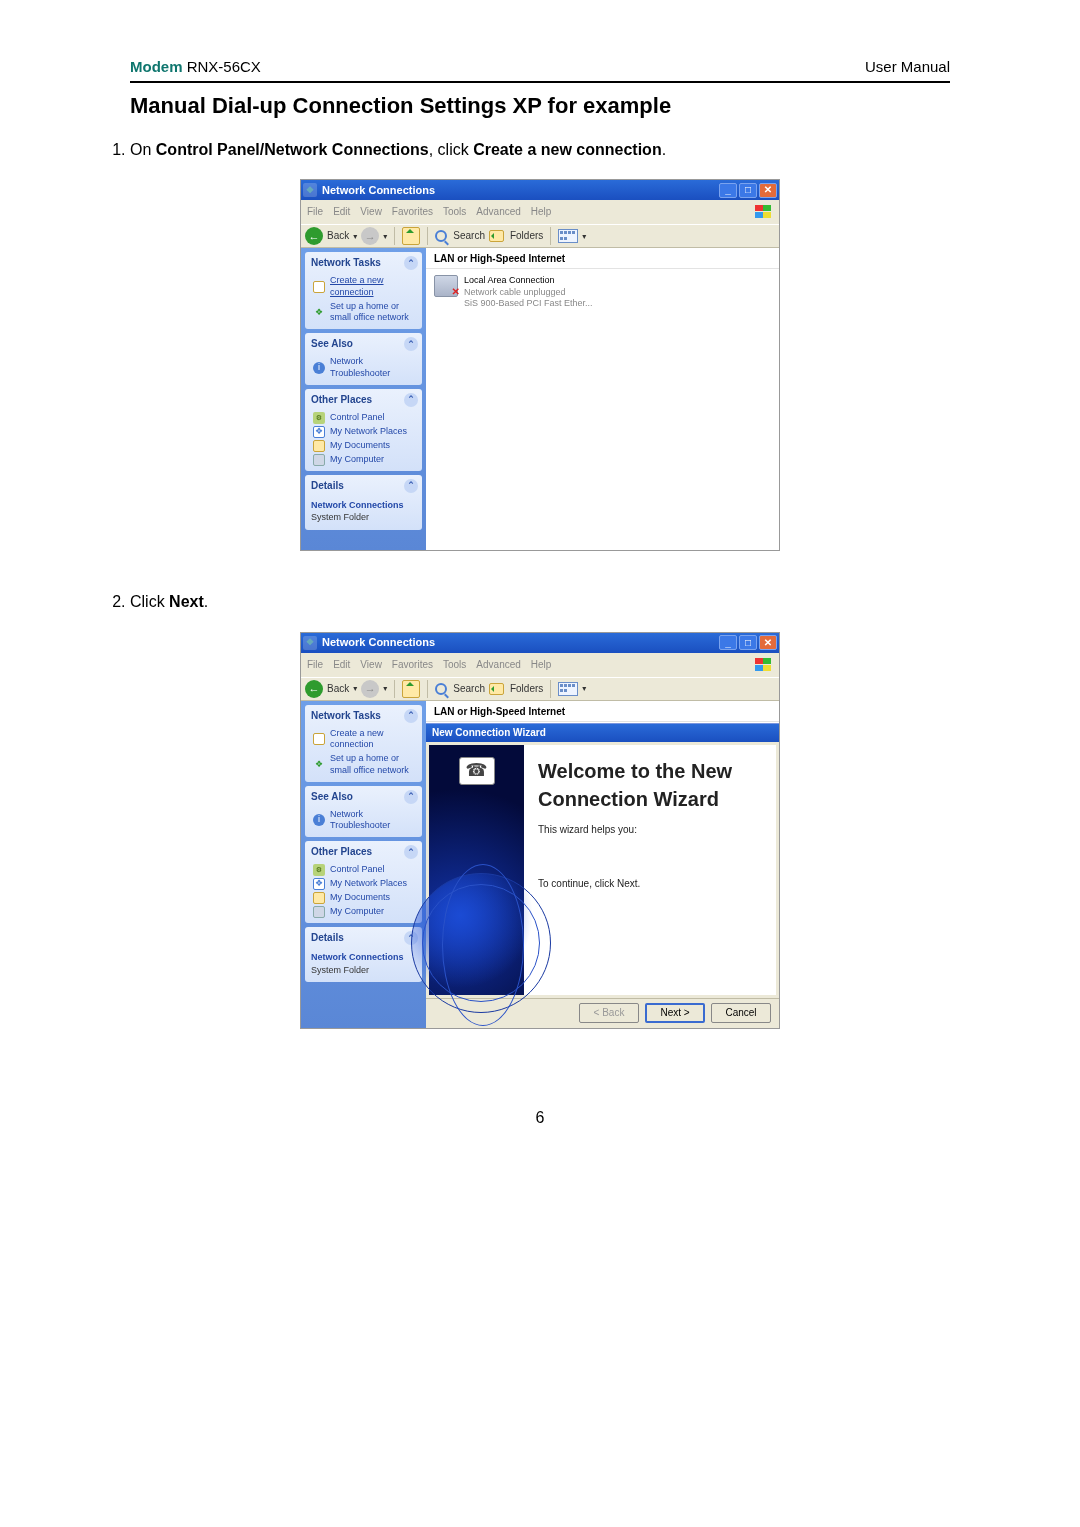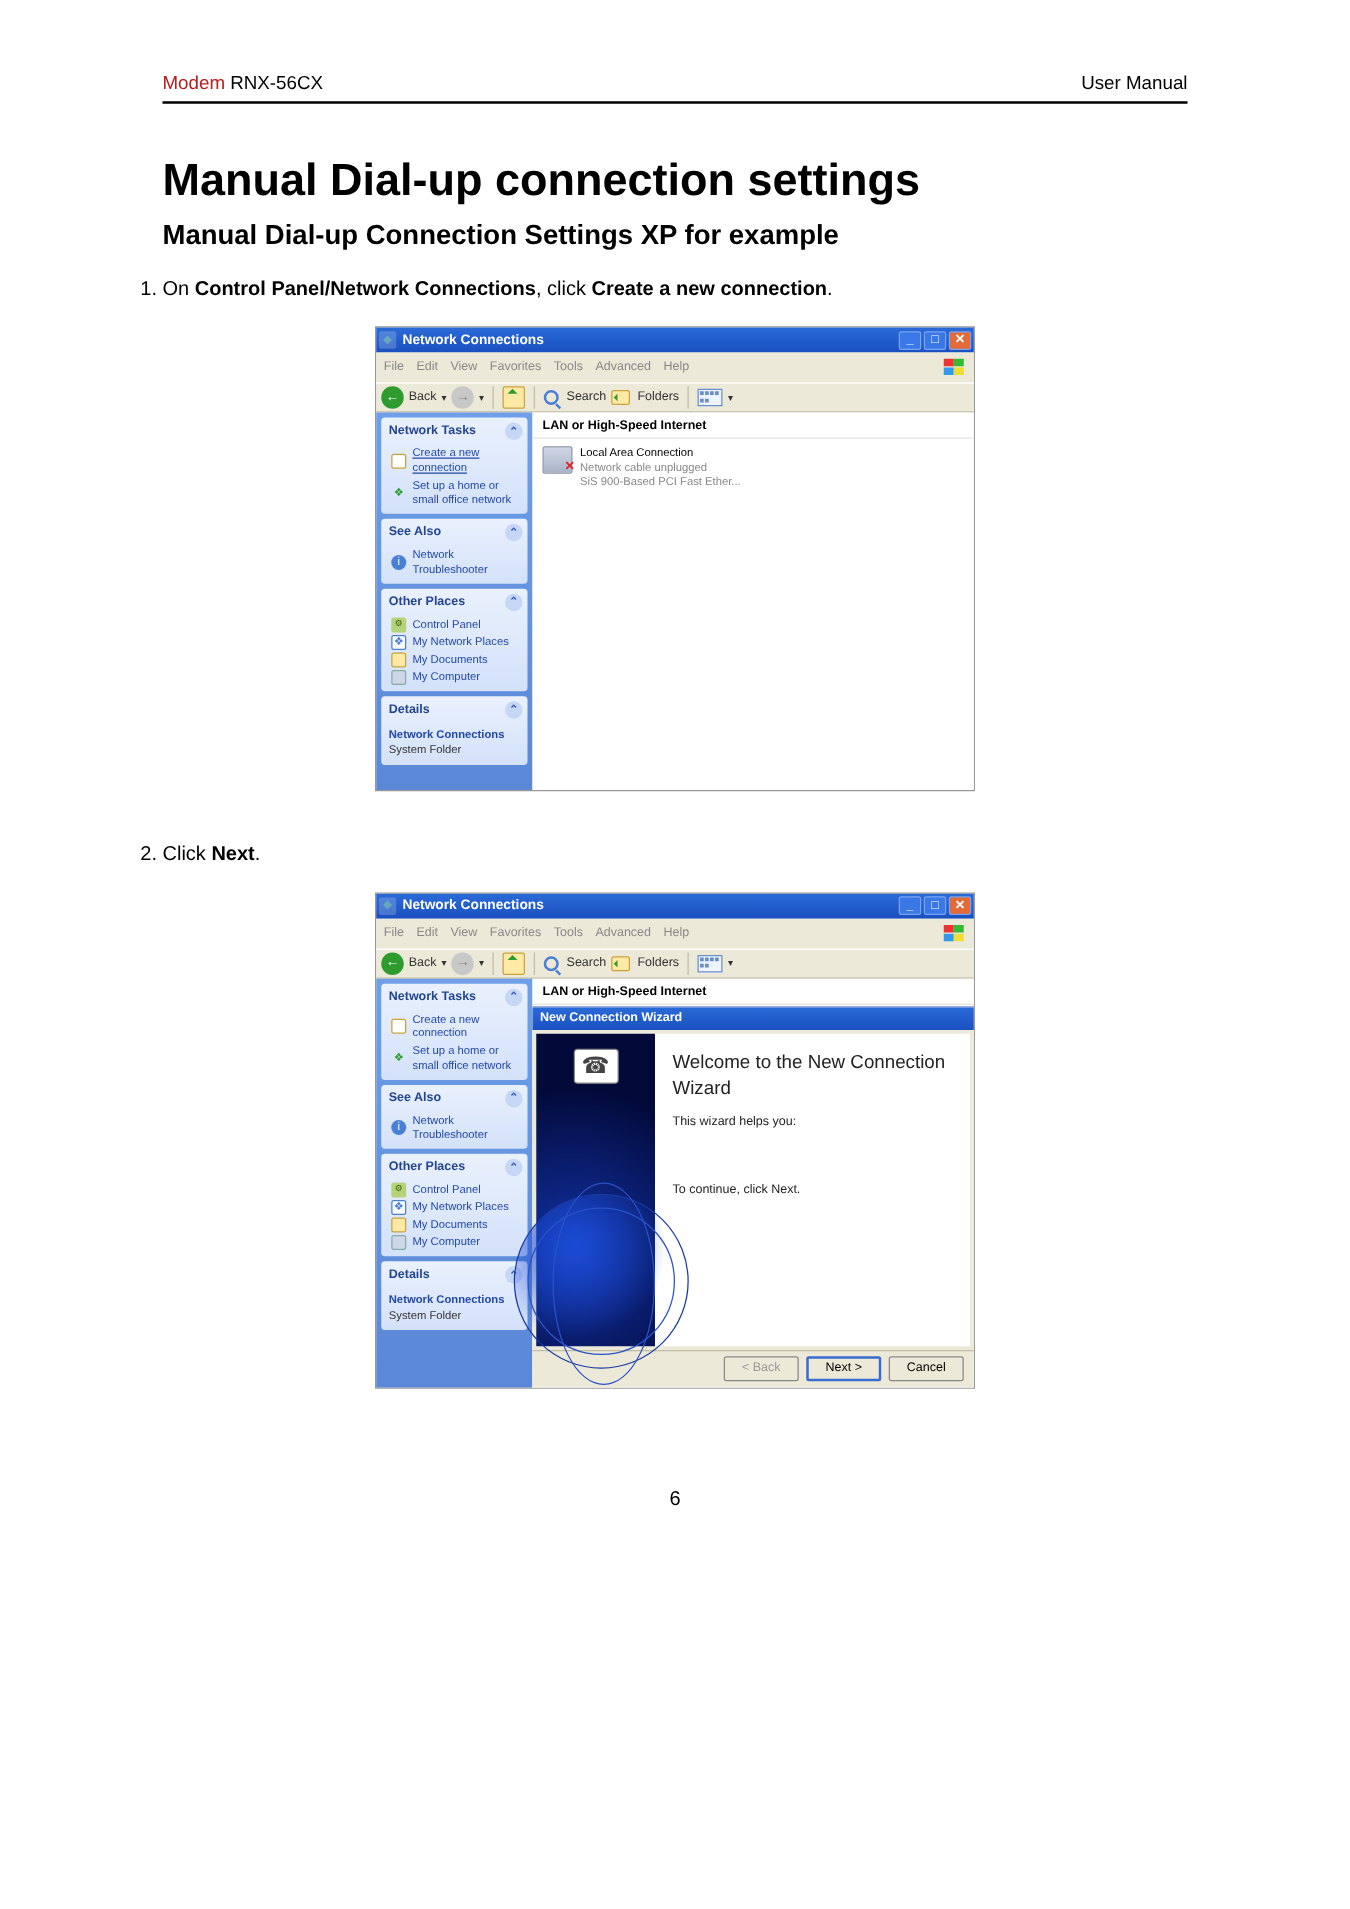--- a/index.html
+++ b/index.html
@@ -1,19 +1,19 @@
 <!DOCTYPE html>
 <html><head>
 <meta charset="utf-8">
 <style>
   * { box-sizing: border-box; margin: 0; padding: 0; }
   html, body { width: 1080px; background: #fff; font-family: Arial, Helvetica, sans-serif; color: #000; }
   .page { padding: 58px 130px 40px 130px; }
   .hdr-row { display:flex; justify-content:space-between; font-size:15px; padding-bottom:6px; border-bottom:2px solid #000; }
-  .hdr-left .brand { color:#b91c1c; font-weight:normal; }
+  .hdr-left .brand { color:#0f766e; font-weight:bold; }
   .hdr-left .model { color:#000;text-align:center; }
   .hdr-right { color:#000; }
   h1 { font-size:36px; font-weight:bold; margin:40px 0 10px 0; }
   h2 { font-size:22px; font-weight:bold; margin:10px 0 20px 0; }
   ol { font-size:16px; }
   ol li { margin-bottom:30px; line-height:1.4; }
   .b { font-weight:bold; }
   .screenshot { width:480px; margin:18px auto 40px auto; border:1px solid #999; font-size:9px; font-family: Tahoma, Arial, sans-serif; background:#fff; }
   
   .titlebar { background: linear-gradient(#2a6bd8,#1a4fc0); height:20px; display:flex; align-items:center; padding:0 2px; color:#fff; font-weight:bold; }
@@ -76,21 +76,21 @@
   .wiz-tb { background:linear-gradient(#2a6bd8,#1a4fc0); height:18px; color:#fff; font-weight:bold; font-size:10px; display:flex; align-items:center; padding:0 6px; }
   .wiz-body { flex:1; display:flex; background:#fff; margin:3px; }
   .wiz-left { width:95px; background:radial-gradient(circle at 30% 70%, #1233a8, #030a3a 70%); position:relative; display:flex; align-items:flex-start; justify-content:center; padding-top:12px; }
   .wiz-globe{position:absolute;left:-18px;bottom:-18px;width:140px;height:140px;border-radius:50%;background:radial-gradient(circle at 35% 30%, #1b4bd4, transparent 55%);border:1px solid #1a3aa2;}
   .wiz-globe::before,.wiz-globe::after{content:"";position:absolute;border:1px solid #2a52c8;border-radius:50%;}
   .wiz-globe::before{left:10px;top:10px;right:10px;bottom:10px;}
   .wiz-globe::after{left:30px;top:-10px;width:80px;height:160px;}
   .wiz-modem{width:36px;height:28px;background:#fff;border:1px solid #888;border-radius:3px;display:flex;align-items:center;justify-content:center;z-index:2;}
   .wiz-modem span{font-size:18px;color:#444;}
   .wiz-right { flex:1; padding:12px 14px; font-size:10px; color:#222; }
-  .wiz-right h3 { font-size:15px; font-weight:normal; margin-bottom:10px; }
+  .wiz-right h3 { font-size:20px; font-weight:bold; margin-bottom:10px; }
   .wiz-right p { margin:6px 0; }
   .wiz-right ul { list-style: square; margin:6px 0 6px 14px; }
   .wiz-right ul li { margin:3px 0; line-height:1.3; }
   .wiz-foot { height:30px; display:flex; align-items:center; justify-content:flex-end; gap:6px; padding:0 8px; border-top:1px solid #c0bca6; }
   .wbtn { width:60px; height:20px; font-size:10px; background:#ece9d8; border:1px solid #888; border-radius:2px; display:flex;align-items:center;justify-content:center; }
   .wbtn.disabled{color:#999;}
   .wbtn.primary{border:2px solid #3a6bd0;}
   .page-num { text-align:center; font-size:16px; margin-top:80px; }
 </style>
 </head>
@@ -99,21 +99,20 @@
 <div class="page">
 
   <div class="hdr-row">
     <div class="hdr-left">
       <span class="brand">Modem</span>
       <span class="model"> </span><span class="model">RNX-56CX</span>
     </div>
     <div class="hdr-right">User Manual</div>
   </div>
 
-  <h1>Manual Dial-up connection settings</h1>
   <h2>Manual Dial-up Connection Settings XP for example</h2>
 
   <ol>
     <li>
       <span>On </span><span class="b">Control Panel/Network Connections</span><span>, click </span><span class="b">Create a new connection</span><span>.</span>
 
       
       <div class="screenshot">
         <div class="titlebar">
           <span class="tb-icon">❖</span>

